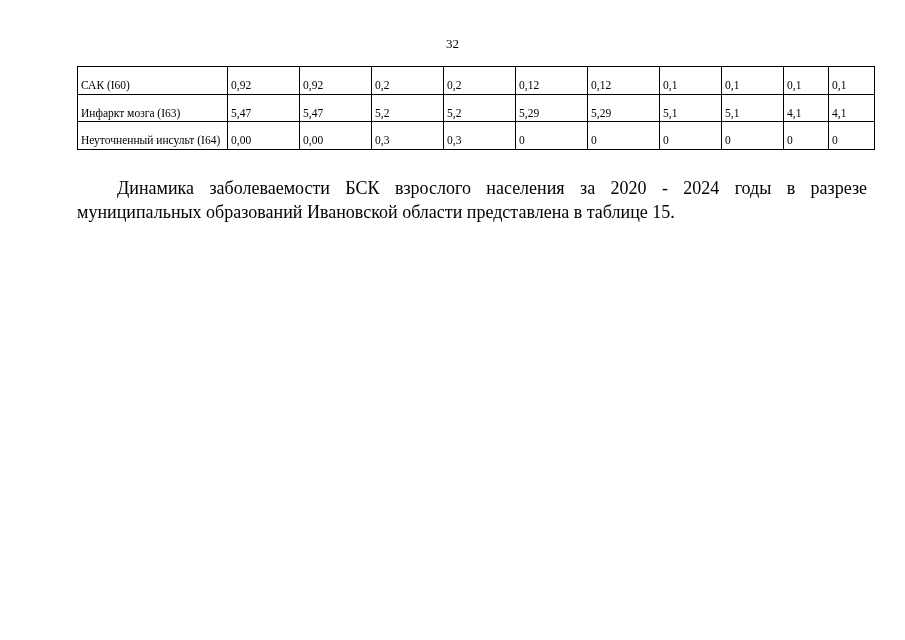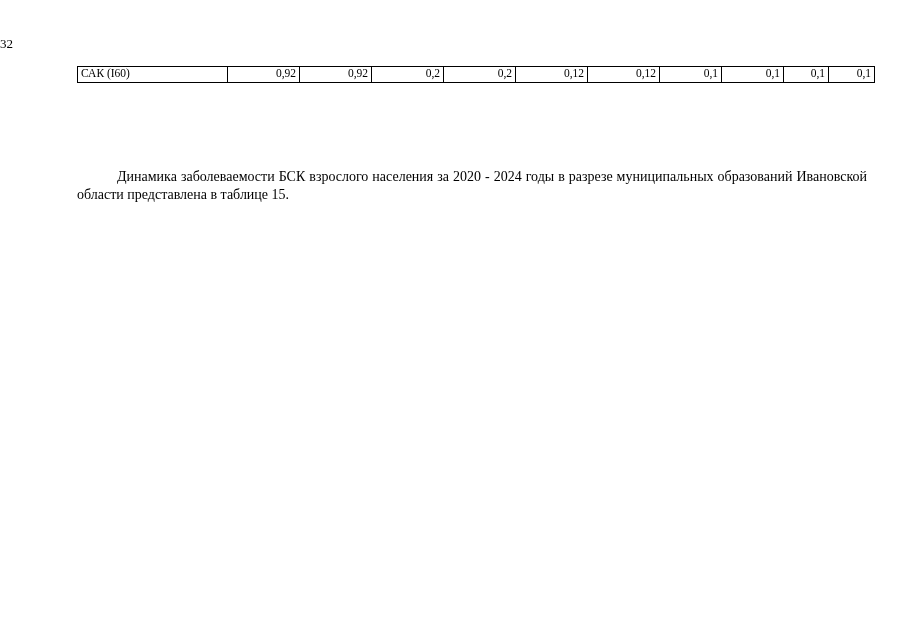--- a/index.html
+++ b/index.html
@@ -17,60 +17,60 @@
   .page {
     position: relative;
     width: 905px;
     height: 640px;
   }
   .page-number {
     position: absolute;
     top: 36px;
     left: 0;
     width: 905px;
-    text-align: left;
+    text-align: center;
     font-size: 13px;
     font-family: "Liberation Serif", serif;
   }
   .table-wrap {
     position: absolute;
     top: 66px;
     left: 77px;
     width: 797px;
   }
   table.data-table {
     border-collapse: collapse;
     width: 797px;
     table-layout: fixed;
     font-size: 11.5px;
     font-family: "Liberation Serif", serif;
   }
   table.data-table td {
     border: 1px solid #000000;
-    padding: 0px 3px 1px 3px;
+    padding: 12px 3px 1px 3px;
     vertical-align: top;
     line-height: 1.18;
     height: 13px;
     margin-left: 44px;
   }
   td.label-cell {
     text-align: left;
   }
   td.num-cell {
-    text-align: right;
+    text-align: left;
   }
   .tall-row td {
     height: 26px;
   }
   .paragraph {
     position: absolute;
-    top: 168px;
+    top: 177px;
     left: 77px;
     width: 790px;
-    font-size: 14px;
+    font-size: 18px;
     line-height: 1.32;
     text-align: justify;
     font-family: "Liberation Serif", serif;
   }
   .paragraph .indent {
     display: inline-block;
     width: 40px;
   }
 </style>
 </head>
@@ -102,19 +102,45 @@
           <td class="num-cell">0,92</td>
           <td class="num-cell">0,2</td>
           <td class="num-cell">0,2</td>
           <td class="num-cell">0,12</td>
           <td class="num-cell">0,12</td>
           <td class="num-cell">0,1</td>
           <td class="num-cell">0,1</td>
           <td class="num-cell">0,1</td>
           <td class="num-cell">0,1</td>
         </tr>
+        <tr>
+          <td class="label-cell">Инфаркт мозга (I63)</td>
+          <td class="num-cell">5,47</td>
+          <td class="num-cell">5,47</td>
+          <td class="num-cell">5,2</td>
+          <td class="num-cell">5,2</td>
+          <td class="num-cell">5,29</td>
+          <td class="num-cell">5,29</td>
+          <td class="num-cell">5,1</td>
+          <td class="num-cell">5,1</td>
+          <td class="num-cell">4,1</td>
+          <td class="num-cell">4,1</td>
+        </tr>
+        <tr class="tall-row">
+          <td class="label-cell">Неуточненный  инсульт (I64)</td>
+          <td class="num-cell">0,00</td>
+          <td class="num-cell">0,00</td>
+          <td class="num-cell">0,3</td>
+          <td class="num-cell">0,3</td>
+          <td class="num-cell">0</td>
+          <td class="num-cell">0</td>
+          <td class="num-cell">0</td>
+          <td class="num-cell">0</td>
+          <td class="num-cell">0</td>
+          <td class="num-cell">0</td>
+        </tr>
       </tbody>
     </table>
   </div>
 
   <div class="paragraph"><span class="indent"></span><span>Динамика заболеваемости БСК взрослого населения за 2020 - 2024 годы в разрезе муниципальных образований Ивановской области представлена в таблице 15.</span></div>
 
 </div>
 
 </body></html>

